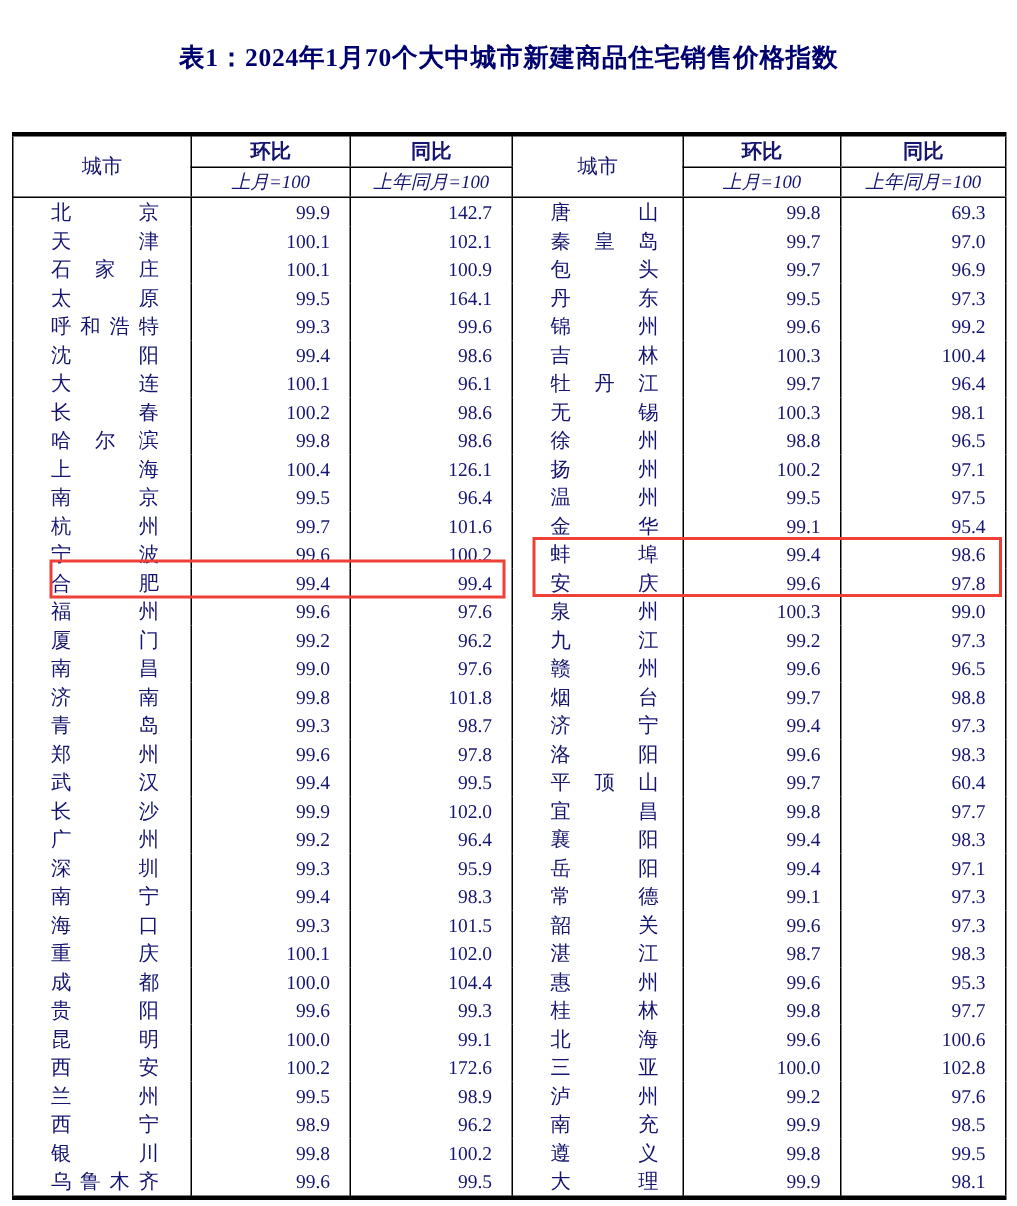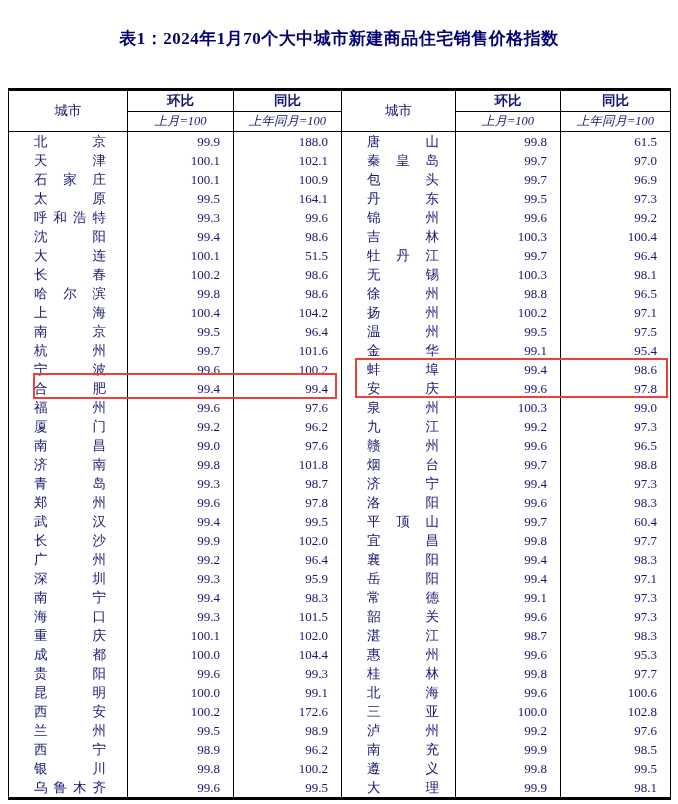--- a/index.html
+++ b/index.html
@@ -101,27 +101,27 @@
         <th>上年同月=100</th>
       </tr>
     </thead>
     <tbody>
         <tr>
           <td class="city"><span class="cname">
               <span>北</span>
               <span>京</span>
             </span></td>
           <td class="num">99.9</td>
-          <td class="num">188.0</td>
+          <td class="num">142.7</td>
           <td class="city"><span class="cname">
               <span>唐</span>
               <span>山</span>
             </span></td>
           <td class="num">99.8</td>
-          <td class="num">61.5</td>
+          <td class="num">69.3</td>
         </tr>
         <tr>
           <td class="city"><span class="cname">
               <span>天</span>
               <span>津</span>
             </span></td>
           <td class="num">100.1</td>
           <td class="num">102.1</td>
           <td class="city"><span class="cname">
               <span>秦</span>
@@ -189,21 +189,21 @@
             </span></td>
           <td class="num">100.3</td>
           <td class="num">100.4</td>
         </tr>
         <tr>
           <td class="city"><span class="cname">
               <span>大</span>
               <span>连</span>
             </span></td>
           <td class="num">100.1</td>
-          <td class="num">51.5</td>
+          <td class="num">96.1</td>
           <td class="city"><span class="cname">
               <span>牡</span>
               <span>丹</span>
               <span>江</span>
             </span></td>
           <td class="num">99.7</td>
           <td class="num">96.4</td>
         </tr>
         <tr>
           <td class="city"><span class="cname">
@@ -233,21 +233,21 @@
             </span></td>
           <td class="num">98.8</td>
           <td class="num">96.5</td>
         </tr>
         <tr>
           <td class="city"><span class="cname">
               <span>上</span>
               <span>海</span>
             </span></td>
           <td class="num">100.4</td>
-          <td class="num">104.2</td>
+          <td class="num">126.1</td>
           <td class="city"><span class="cname">
               <span>扬</span>
               <span>州</span>
             </span></td>
           <td class="num">100.2</td>
           <td class="num">97.1</td>
         </tr>
         <tr>
           <td class="city"><span class="cname">
               <span>南</span>

